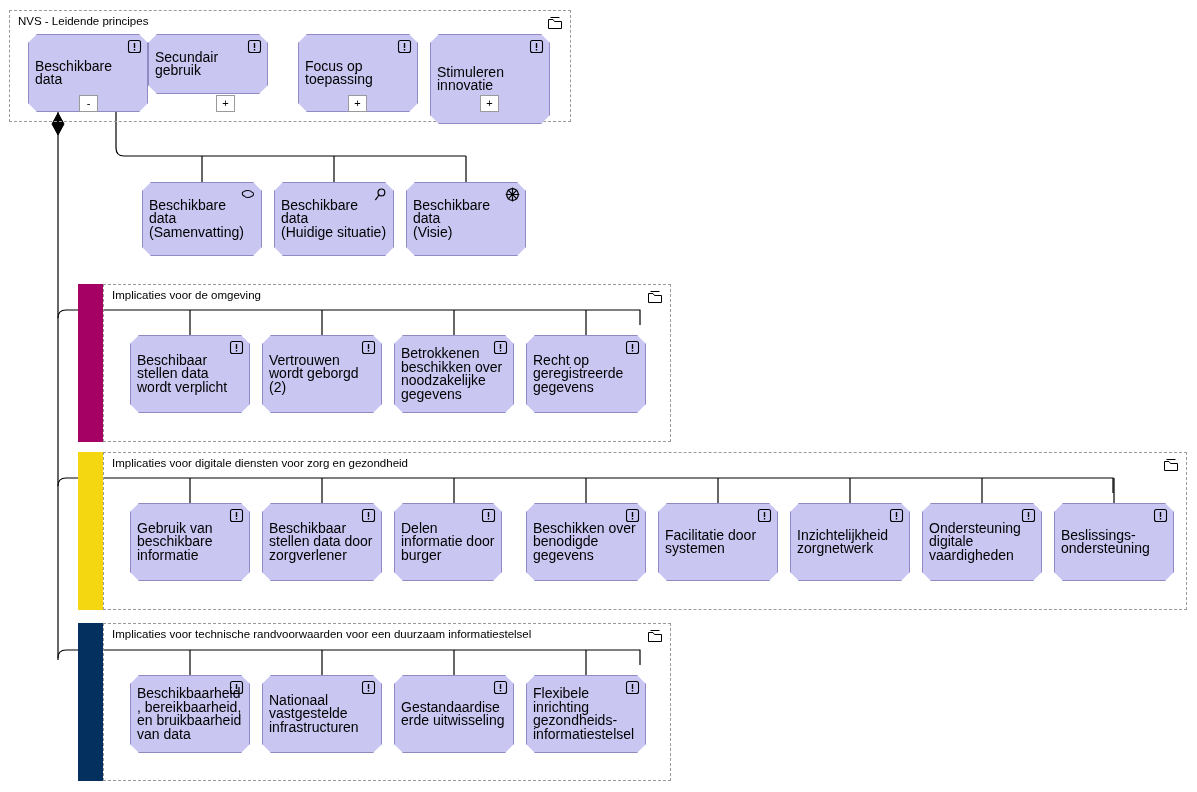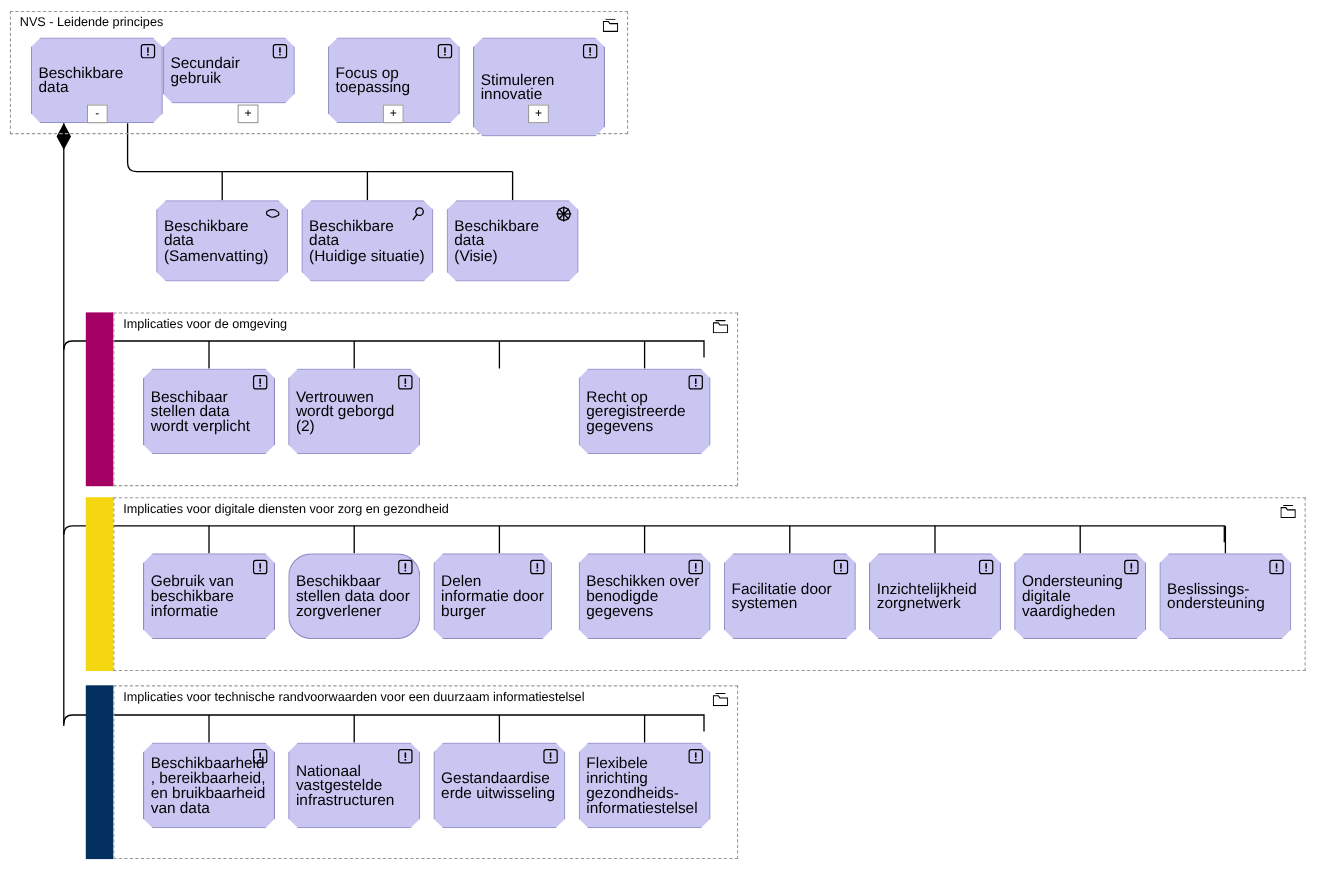--- a/index.html
+++ b/index.html
@@ -207,20 +207,28 @@
     </svg>
   </div>
   <div class="node" style="left:262px;top:335px;width:120px;height:78px;">
     <span class="label">Vertrouwen wordt geborgd (2)</span>
     <svg class="node-icon" viewBox="0 0 15 15" xmlns="http://www.w3.org/2000/svg">
       <rect x="1.5" y="1.5" width="12" height="12" rx="2" ry="2" fill="none" stroke="#000" stroke-width="1.1"></rect>
       <rect x="6.8" y="4" width="1.4" height="5" fill="#000"></rect>
       <rect x="6.8" y="10" width="1.4" height="1.5" fill="#000"></rect>
     </svg>
   </div>
+  <div class="node" style="left:394px;top:335px;width:120px;height:78px;">
+    <span class="label">Betrokkenen beschikken over noodzakelijke gegevens</span>
+    <svg class="node-icon" viewBox="0 0 15 15" xmlns="http://www.w3.org/2000/svg">
+      <rect x="1.5" y="1.5" width="12" height="12" rx="2" ry="2" fill="none" stroke="#000" stroke-width="1.1"></rect>
+      <rect x="6.8" y="4" width="1.4" height="5" fill="#000"></rect>
+      <rect x="6.8" y="10" width="1.4" height="1.5" fill="#000"></rect>
+    </svg>
+  </div>
   <div class="node" style="left:526px;top:335px;width:120px;height:78px;">
     <span class="label">Recht op geregistreerde gegevens</span>
     <svg class="node-icon" viewBox="0 0 15 15" xmlns="http://www.w3.org/2000/svg">
       <rect x="1.5" y="1.5" width="12" height="12" rx="2" ry="2" fill="none" stroke="#000" stroke-width="1.1"></rect>
       <rect x="6.8" y="4" width="1.4" height="5" fill="#000"></rect>
       <rect x="6.8" y="10" width="1.4" height="1.5" fill="#000"></rect>
     </svg>
   </div>
 
   <div class="colorbar" style="left:78px;top:452px;height:158px;background:#f4d711;"></div>
@@ -233,21 +241,21 @@
   </div>
 
   <div class="node" style="left:130px;top:503px;width:120px;height:78px;">
     <span class="label">Gebruik van beschikbare informatie</span>
     <svg class="node-icon" viewBox="0 0 15 15" xmlns="http://www.w3.org/2000/svg">
       <rect x="1.5" y="1.5" width="12" height="12" rx="2" ry="2" fill="none" stroke="#000" stroke-width="1.1"></rect>
       <rect x="6.8" y="4" width="1.4" height="5" fill="#000"></rect>
         <rect x="6.8" y="10" width="1.4" height="1.5" fill="#000"></rect>
     </svg>
   </div>
-  <div class="node" style="left:262px;top:503px;width:120px;height:78px;border-radius:21px;">
+  <div class="node" style="left:262px;top:503px;width:120px;height:78px;">
     <span class="label">Beschikbaar stellen data door zorgverlener</span>
     <svg class="node-icon" viewBox="0 0 15 15" xmlns="http://www.w3.org/2000/svg">
       <rect x="1.5" y="1.5" width="12" height="12" rx="2" ry="2" fill="none" stroke="#000" stroke-width="1.1"></rect>
       <rect x="6.8" y="4" width="1.4" height="5" fill="#000"></rect>
         <rect x="6.8" y="10" width="1.4" height="1.5" fill="#000"></rect>
     </svg>
   </div>
   <div class="node" style="left:394px;top:503px;width:108px;height:78px;">
     <span class="label">Delen informatie door burger</span>
     <svg class="node-icon" viewBox="0 0 15 15" xmlns="http://www.w3.org/2000/svg">

